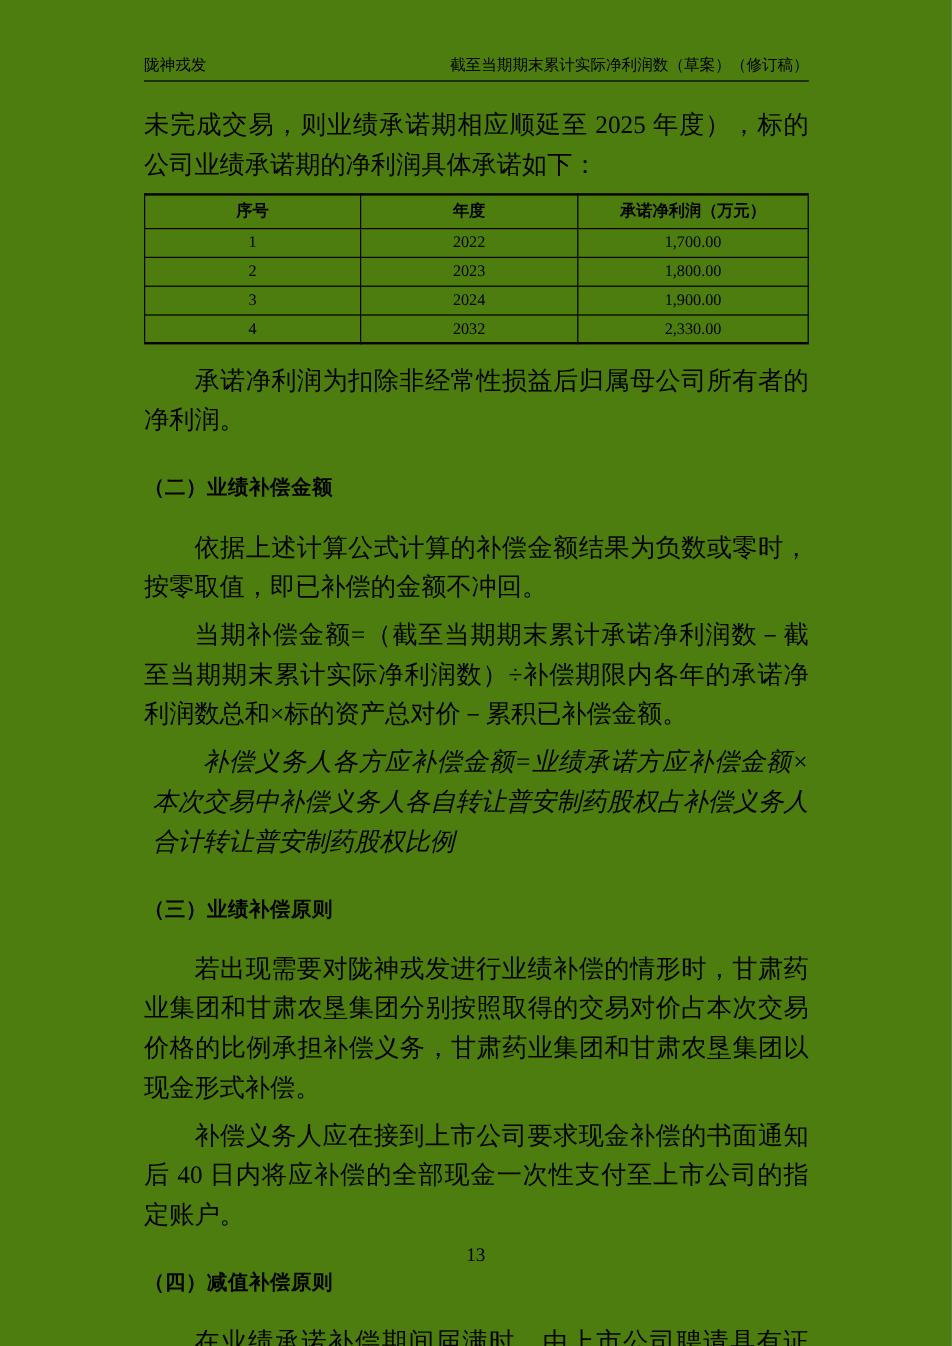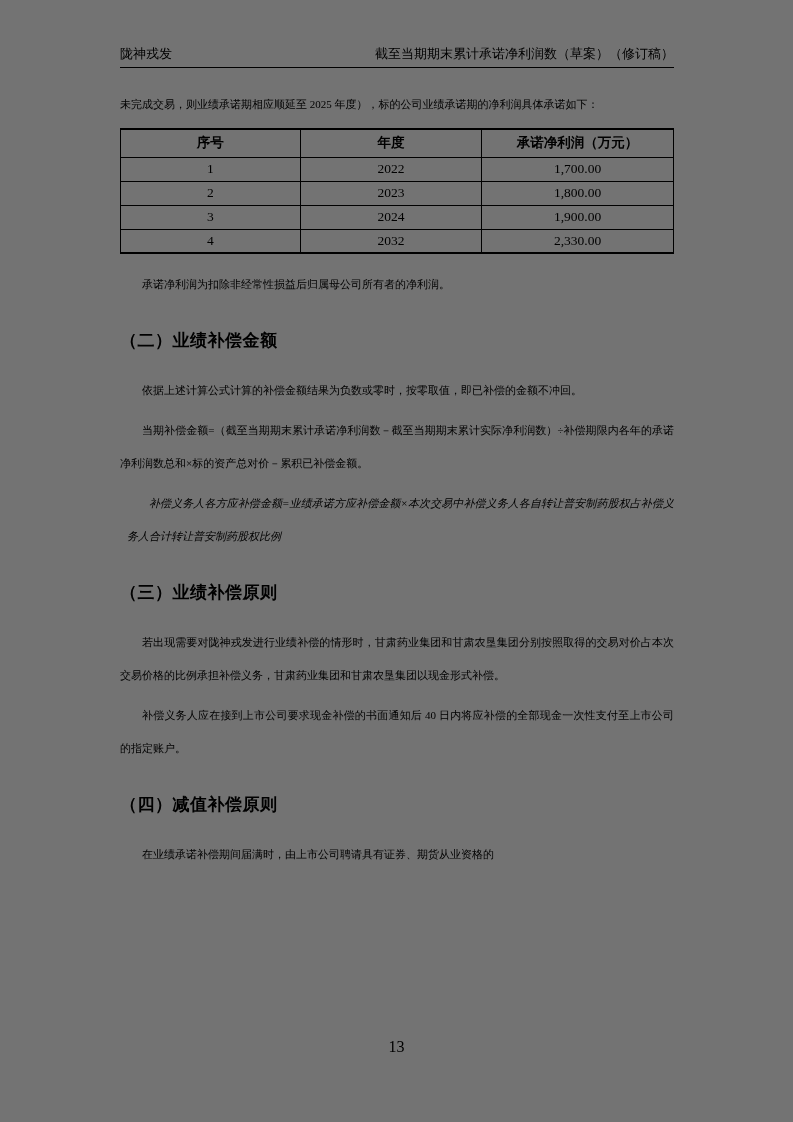--- a/index.html
+++ b/index.html
@@ -2,21 +2,21 @@
 <html lang="zh"><head>
 <meta charset="utf-8">
 <style>
   * { margin: 0; padding: 0; box-sizing: border-box; }
   html, body { background: #888; }
   .page {
     position: relative;
     width: 793px;
     height: 1122px;
     margin: 0 auto;
-    background: #737373;
+    background: #4d7c0f;
     font-family: "Liberation Serif", "DejaVu Serif", serif;
     color: #000000;
     overflow: hidden;
   }
   
   .doc-header {
     position: absolute;
     top: 46px;
     left: 120px;
     width: 554px;
@@ -29,21 +29,21 @@
     border-bottom: 1px solid #000;
   }
   
   .content {
     position: absolute;
     top: 88px;
     left: 120px;
     width: 554px;
   }
   p.body {
-    font-size: 11px;
+    font-size: 21px;
     line-height: 33px;
     text-align: justify;
     text-justify: inter-ideograph;
     margin-bottom: 7px;
   }
   p.indent { text-indent: 2em; }
   p.kai { font-style: italic; margin-left: 7px; }
   h2.sec-heading {
     font-family: Liberation Serif, serif;
     font-weight: bold;
@@ -92,21 +92,21 @@
     font-size: 16px;
   }
 </style>
 </head>
 <body>
 
 <div class="page">
 
   <div class="doc-header">
     <span>陇神戎发</span>
-    <span>截至当期期末累计承诺净利润数（草案）（修订稿）</span>
+    <span>截至当期期末累计实际净利润数（草案）（修订稿）</span>
   </div>
 
   <div class="content">
 
     <p class="body">未完成交易，则业绩承诺期相应顺延至 2025 年度），标的公司业绩承诺期的净利润具体承诺如下：</p>
 
     <table class="commit-table">
       <colgroup>
           <col class="c1">
           <col class="c2">

